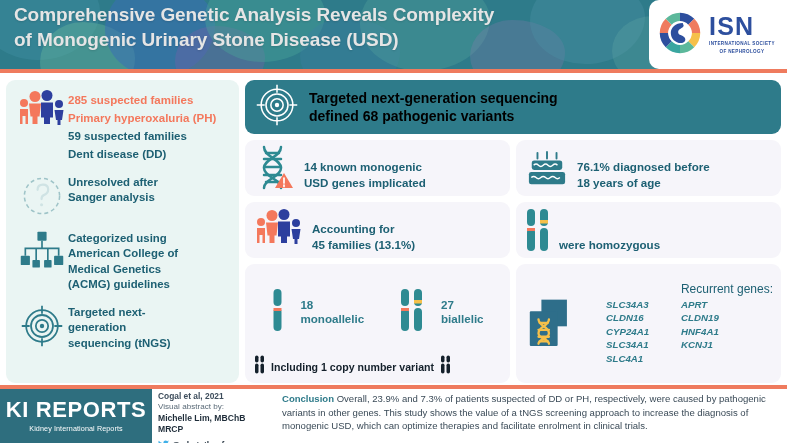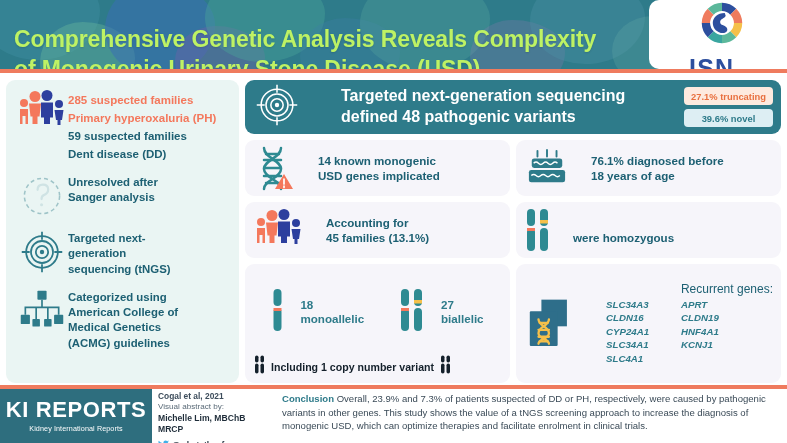--- a/index.html
+++ b/index.html
@@ -26,37 +26,37 @@
   .b4 { width: 90px;  height: 70px; left: 175px; top: 26px;  background: #7a5fa8; opacity:.35; }
   .b5 { width: 120px; height: 88px; left: 205px; top: -26px; background: #4aa898; opacity:.4; }
   .b6 { width: 100px; height: 76px; left: 300px; top: 18px;  background: #3f7fa8; opacity:.3; }
   .b7 { width: 130px; height: 95px; left: 360px; top: -24px; background: #58a8a0; opacity:.3; }
   .b8 { width: 95px;  height: 72px; left: 470px; top: 20px;  background: #8d7ab0; opacity:.28; }
   .b9 { width: 115px; height: 86px; left: 530px; top: -22px; background: #4c93a5; opacity:.35; }
   .b10{ width: 90px;  height: 70px; left: 612px; top: 16px;  background: #6ab0a8; opacity:.25; }
 
   .title {
     position: absolute;
-    left: 14px; top: 24px;
+    left: 14px; top: 2px;
     width: 620px;
-    color: #bef264;
-    font-size: 23px;
+    color: #e5e5e5;
+    font-size: 19px;
     font-weight: bold;
     line-height: 1.32;
     letter-spacing: -0.1px;
     text-shadow: 0 1px 2px rgba(0,0,0,.13);
   }
   .isn-panel {
     position: absolute;
     right: 0; top: 0;
     width: 138px; height: 69px;
     background: #ffffff;
     border-radius: 10px 0 0 10px;
     display: flex; align-items: center;
-    padding-left: 8px; gap: 6px; flex-direction: column;
+    padding-left: 8px; gap: 6px;
   }
   .isn-text { display: flex; flex-direction: column; justify-content: center; }
   .isn-main {
     color: #2d4f9e; font-size: 25px; font-weight: bold;
     letter-spacing: 1.2px; line-height: 1;
   }
   .isn-sub {
     color: #2d4f9e; font-size: 4.6px; font-weight: bold;
     letter-spacing: .35px; line-height: 1.4; margin-top: 2px; text-align:center;
   }
@@ -93,41 +93,40 @@
 
   .banner {
     background: #2e7b8a;
     border-radius: 9px;
     height: 54px;
     display: flex; align-items: center;
     padding: 0 8px 0 10px;
     gap: 10px;
   }
   .banner-txt {
-    color: #ffffff; font-size: 16px; font-weight: bold; line-height: 1.3;
+    color: #000000; font-size: 14px; font-weight: bold; line-height: 1.3;
     flex: 1;
-    margin-left: 32px;
   }
   .badges { display: flex; flex-direction: column; gap: 4px; }
   .badge {
     font-size: 9.4px; font-weight: bold;
     border-radius: 4px; padding: 3.5px 7px; text-align: center; white-space: nowrap;
   }
   .badge-trunc { background: #fdeadf; color: #e8703f; }
   .badge-novel { background: #ddeef3; color: #2e7b8a; }
 
   .grid { display: flex; gap: 6px; flex: 1; }
   .col { flex: 1; display: flex; flex-direction: column; gap: 6px; }
 
   .card {
     background: #f6f5fa;
     border-radius: 9px;
-    display: flex; align-items: center;
+    display: flex; align-items: flex-end;
     padding: 6px 9px;
-    gap: 22px;
+    gap: 8px;
   }
   .card-ico { flex: 0 0 auto; display:flex; align-items:center; justify-content:center; }
   .card-txt { color: #1d6073; font-size: 11.6px; font-weight: bold; line-height: 1.32; }
   .c-genes { height: 56px; }
   .c-fam   { height: 56px; }
   .c-chr   { flex: 1; flex-direction: column; align-items: stretch; gap: 2px; padding: 7px 9px 5px; }
   .chr-top { display: flex; align-items: center; justify-content: space-around; flex: 1; }
   .chr-unit { display: flex; align-items: center; gap: 16px; }
   .chr-lab { color: #2e7b8a; font-size: 11.6px; font-weight: bold; line-height: 1.25; }
   .chr-bot { display: flex; align-items: center; gap: 6px; }
@@ -239,80 +238,76 @@
           <path d="M40 36 q0-12 12-12 q12 0 12 11 q0 9-10 13 q-5 2-5 9" fill="none" stroke="#cfe3e4" stroke-width="5" stroke-linecap="round"></path>
           <circle cx="49" cy="70" r="3.5" fill="#cfe3e4"></circle>
         </svg>
       </span>
       <span class="side-txt t-body" style="white-space:pre-line">Unresolved after
 Sanger analysis</span>
     </div>
 
     <div class="side-row">
       <span class="side-ico">
-        <svg width="44" height="44" viewBox="0 0 100 100">
-          <g fill="none" stroke="#2e7b8a" stroke-width="4">
-            <circle cx="50" cy="50" r="36"></circle>
-              <circle cx="50" cy="50" r="25"></circle>
-              <circle cx="50" cy="50" r="14"></circle>
-            <path d="M50 4 v18 M50 78 v18 M4 50 h18 M78 50 h18"></path>
-          </g>
-          <circle cx="50" cy="50" r="5" fill="#2e7b8a"></circle>
-        </svg>
-      </span>
-      <span class="side-txt t-body" style="white-space:pre-line">Targeted next-
-generation
-sequencing (tNGS)</span>
-    </div>
-
-    <div class="side-row">
-      <span class="side-ico">
         <svg width="46" height="40" viewBox="0 0 110 96">
           <g fill="#2e7b8a">
             <rect x="44" y="4" width="22" height="22" rx="2"></rect>
             <rect x="4" y="62" width="22" height="22" rx="2"></rect>
             <rect x="32" y="72" width="18" height="18" rx="2"></rect>
             <rect x="60" y="72" width="18" height="18" rx="2"></rect>
             <rect x="84" y="62" width="22" height="22" rx="2"></rect>
           </g>
           <g stroke="#2e7b8a" stroke-width="4" fill="none">
             <path d="M55 26 v18"></path>
             <path d="M15 62 V44 H95 V62"></path>
             <path d="M41 72 V44 M69 72 V44"></path>
           </g>
         </svg>
       </span>
       <span class="side-txt t-body" style="white-space:pre-line">Categorized using
 American College of
 Medical Genetics
 (ACMG) guidelines</span>
     </div>
+
+    <div class="side-row">
+      <span class="side-ico">
+        <svg width="44" height="44" viewBox="0 0 100 100">
+          <g fill="none" stroke="#2e7b8a" stroke-width="4">
+            <circle cx="50" cy="50" r="36"></circle>
+              <circle cx="50" cy="50" r="25"></circle>
+              <circle cx="50" cy="50" r="14"></circle>
+            <path d="M50 4 v18 M50 78 v18 M4 50 h18 M78 50 h18"></path>
+          </g>
+          <circle cx="50" cy="50" r="5" fill="#2e7b8a"></circle>
+        </svg>
+      </span>
+      <span class="side-txt t-body" style="white-space:pre-line">Targeted next-
+generation
+sequencing (tNGS)</span>
+    </div>
   </div>
 
   <div class="content">
 
     <div class="banner">
       <span>
         <svg width="44" height="44" viewBox="0 0 100 100">
           <g fill="none" stroke="#ffffff" stroke-width="3.5">
             <circle cx="50" cy="50" r="36"></circle>
               <circle cx="50" cy="50" r="25"></circle>
               <circle cx="50" cy="50" r="14"></circle>
             <path d="M50 4 v18 M50 78 v18 M4 50 h18 M78 50 h18"></path>
           </g>
           <circle cx="50" cy="50" r="5" fill="#ffffff"></circle>
         </svg>
       </span>
       <span class="banner-txt">
         <span>Targeted next-generation sequencing</span><br>
-        <span>defined 48 pathogenic variants</span>
-      </span>
-      <span class="badges">
-        <span class="badge badge-trunc">27.1% truncating</span>
-        <span class="badge badge-novel">39.6% novel</span>
+        <span>defined 68 pathogenic variants</span>
       </span>
     </div>
 
     <div class="grid">
 
       <div class="col">
 
         <div class="card c-genes">
           <span class="card-ico">
             <svg width="42" height="46" viewBox="0 0 84 92">

